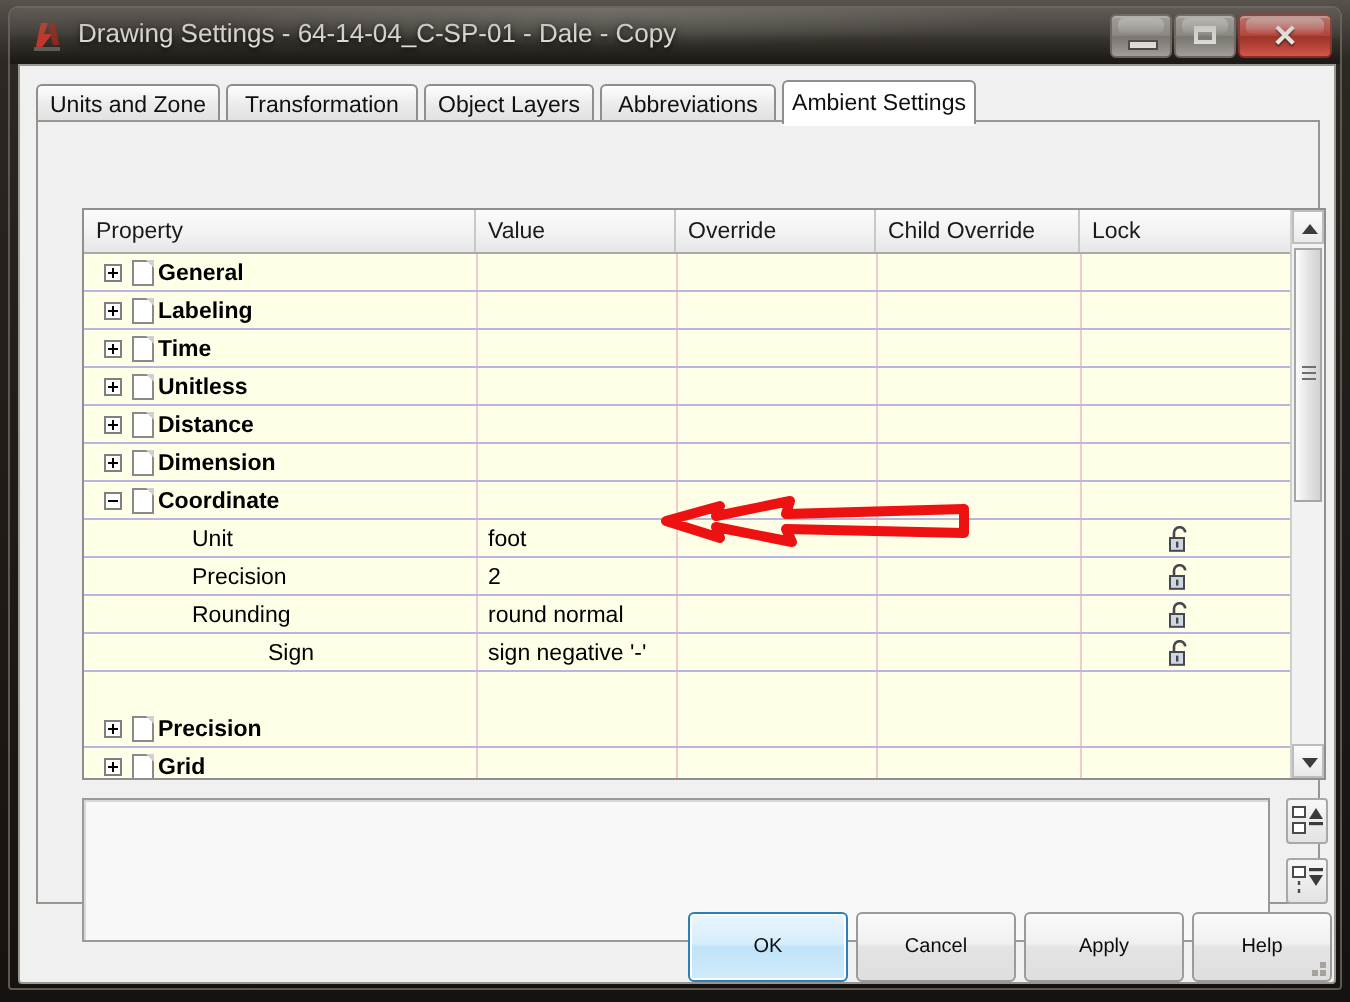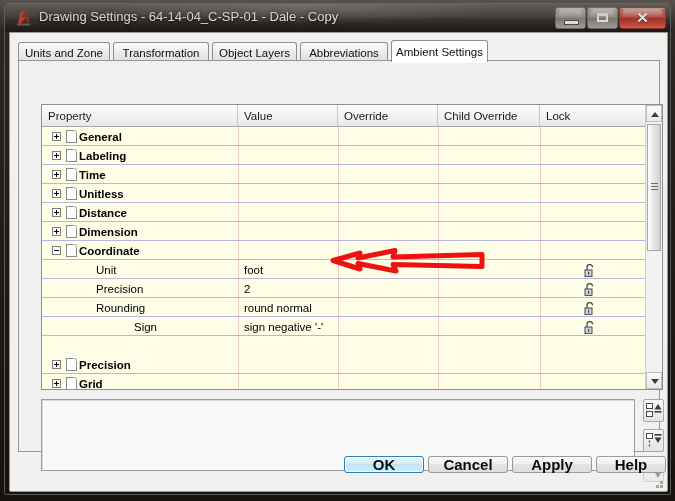--- a/index.html
+++ b/index.html
@@ -207,25 +207,25 @@
     position:absolute;left:0;width:21px;height:23px;
     background:linear-gradient(180deg,#f7f7f7,#e3e3e3);
     border:1px solid #a8a8a8;box-sizing:border-box;cursor:default;
     border-radius:2px;
   }
   .sbtn2.disabled{opacity:.45;}
 
   
   .btnrow{position:absolute;left:0;bottom:11px;width:100%;height:24px;}
   .btn{
-    position:absolute;top:0;height:17px;box-sizing:border-box;
+    position:absolute;top:0;height:35px;box-sizing:border-box;
     border:1px solid #9a9a9a;border-radius:3px;
     background:linear-gradient(180deg,#fafafa 0%,#f0f0f0 45%,#e4e4e4 50%,#dedede 100%);
-    font-size:15px;color:#0c0c0c;
-    display:flex;align-items:center;justify-content:center;cursor:default;font-weight:bold;
+    font-size:10px;color:#0c0c0c;
+    display:flex;align-items:center;justify-content:center;cursor:default;
   }
   .btn.primary{
     border:1px solid #2c7fb8;
     background:linear-gradient(180deg,#eaf6fd 0%,#d6edfb 45%,#bfe3f9 50%,#d2ecfb 100%);
     box-shadow:0 0 0 1px #ffffff inset;
   }
 
   .resizer{
     position:absolute;right:3px;bottom:2px;width:12px;height:12px;
   }

